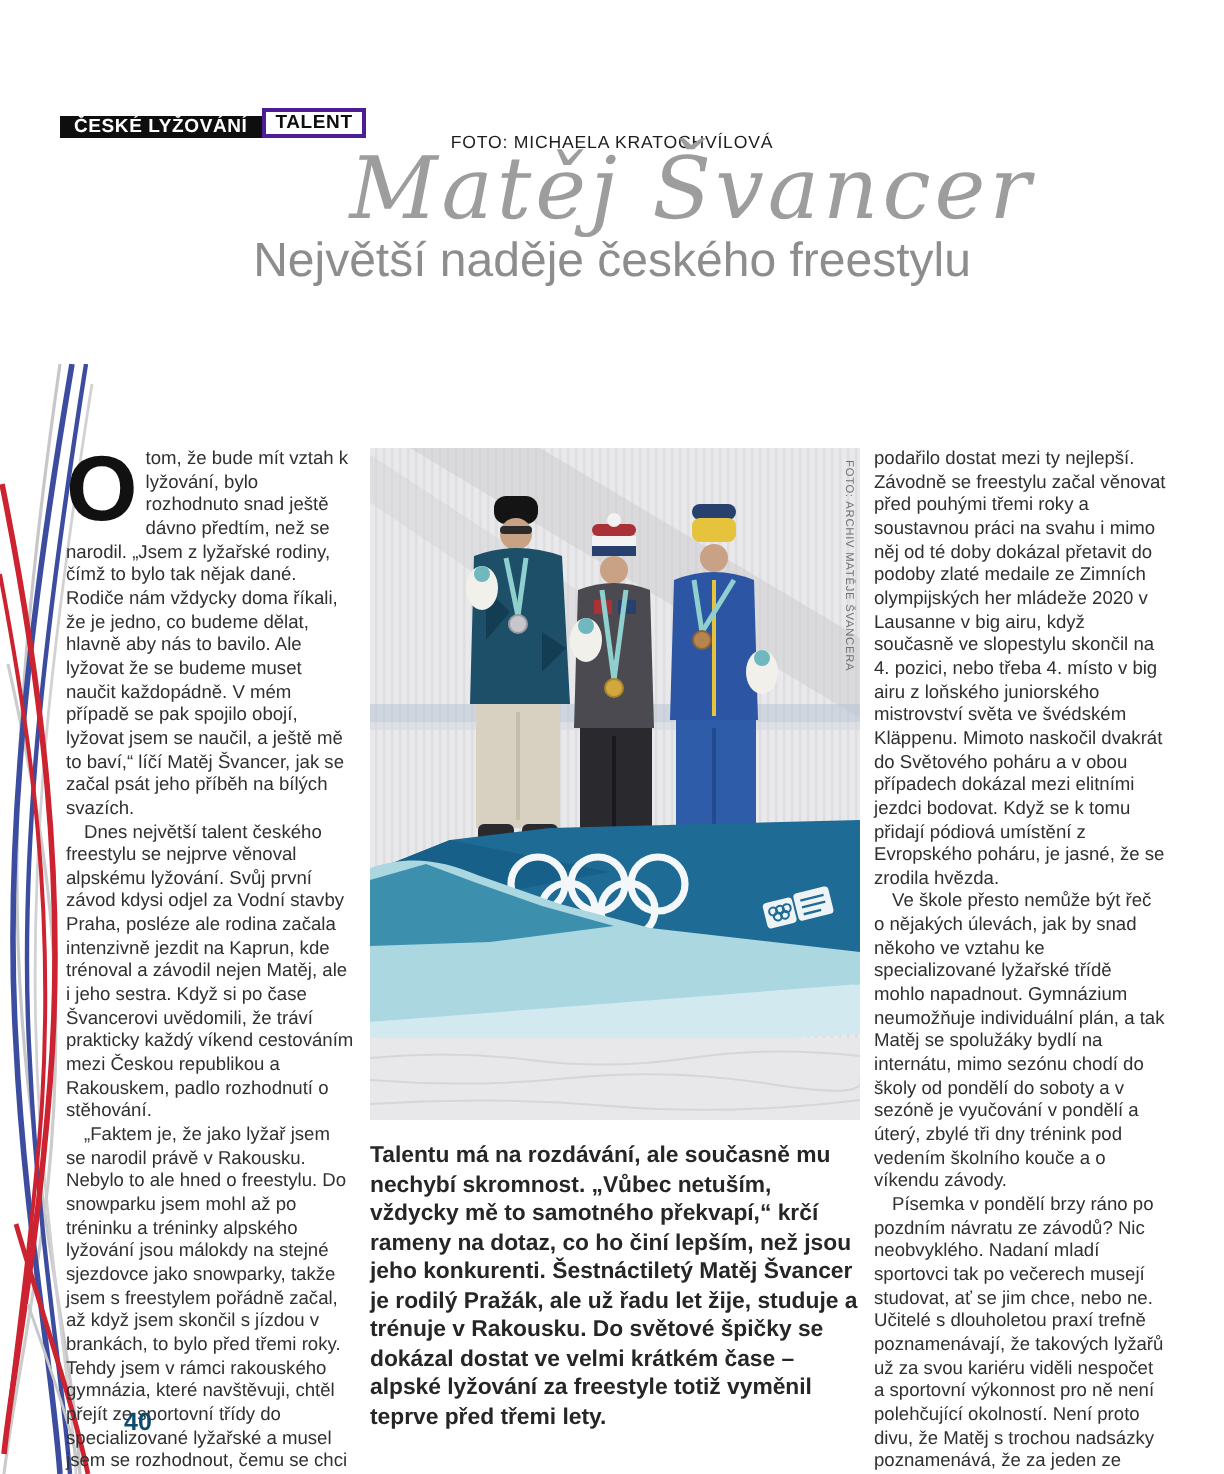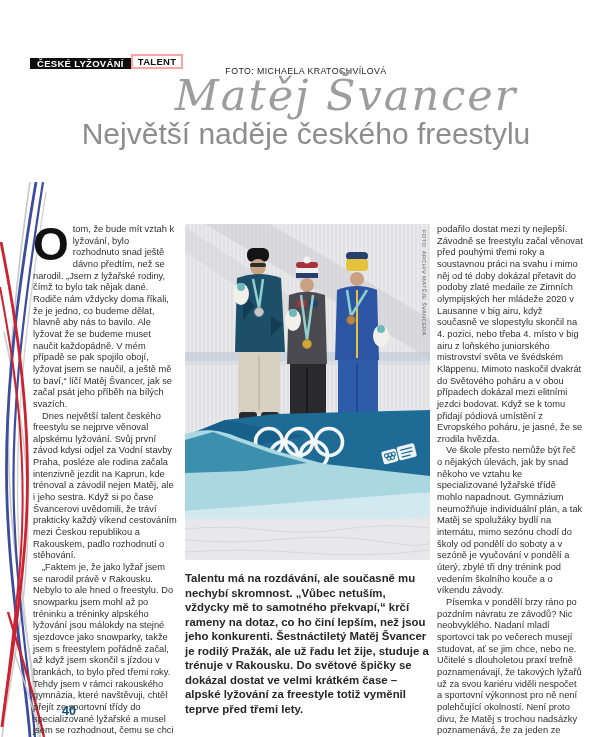--- a/index.html
+++ b/index.html
@@ -6,31 +6,31 @@
   .page{
     position:relative;width:612px;height:737px;background:#fff;overflow:hidden;
     font-family:"Liberation Sans",sans-serif;color:#2e2e2e;
   }
   
   .deco{position:absolute;left:0;top:182px;width:58px;height:555px;pointer-events:none;}
   
   .kicker{position:absolute;left:30px;top:52px;display:flex;align-items:flex-end;height:17px;}
   .badge-primary{background:#0e0e0e;color:#fff;font-size:9.5px;font-weight:bold;
     letter-spacing:.3px;display:flex;align-items:center;padding:0 7px;}
-  .badge-secondary{background:#fff;color:#0e0e0e;border:2px solid #fca5a5;font-size:9.5px;
+  .badge-secondary{background:#fff;color:#0e0e0e;border:2px solid #4c1d95;font-size:9.5px;
     font-weight:bold;letter-spacing:.3px;display:flex;align-items:center;padding:0 5px;}
   
   .byline{position:absolute;left:0;top:66px;width:612px;text-align:center;font-size:8.8px;
     letter-spacing:.4px;color:#1c1c1c;}
   .byline b{font-weight:normal;}
   .script-title{position:absolute;left:0;top:70px;width:612px;text-align:center;
     font-family:"DejaVu Serif",serif;font-style:italic;font-weight:400;
     font-size:43px;color:#9d9d9d;letter-spacing:2px;padding-left:40px;}
   .subtitle{position:absolute;left:0;top:117px;width:612px;text-align:center;
-    font-size:30px;color:#8d8d8d;font-weight:400;letter-spacing:0px;}
+    font-size:24px;color:#8d8d8d;font-weight:400;letter-spacing:0px;}
   .headline{position:absolute;left:0;top:143px;width:612px;text-align:center;
     font-weight:bold;color:#171717;font-size:45px;line-height:38px;letter-spacing:-.5px;}
   .headline .squeeze{display:inline-block;transform:scaleX(.92);transform-origin:50% 0;}
   
   .col{position:absolute;top:224px;font-size:9.3px;line-height:11.65px;color:#303030;text-align:left;}
   .col-left{left:33px;width:144px;}
   .col-right{left:437px;width:146px;}
   .col p{margin:0;}
   .col p + p{text-indent:9px;}
   .dropcap{float:left;font-size:46px;line-height:37px;font-weight:bold;color:#111;

